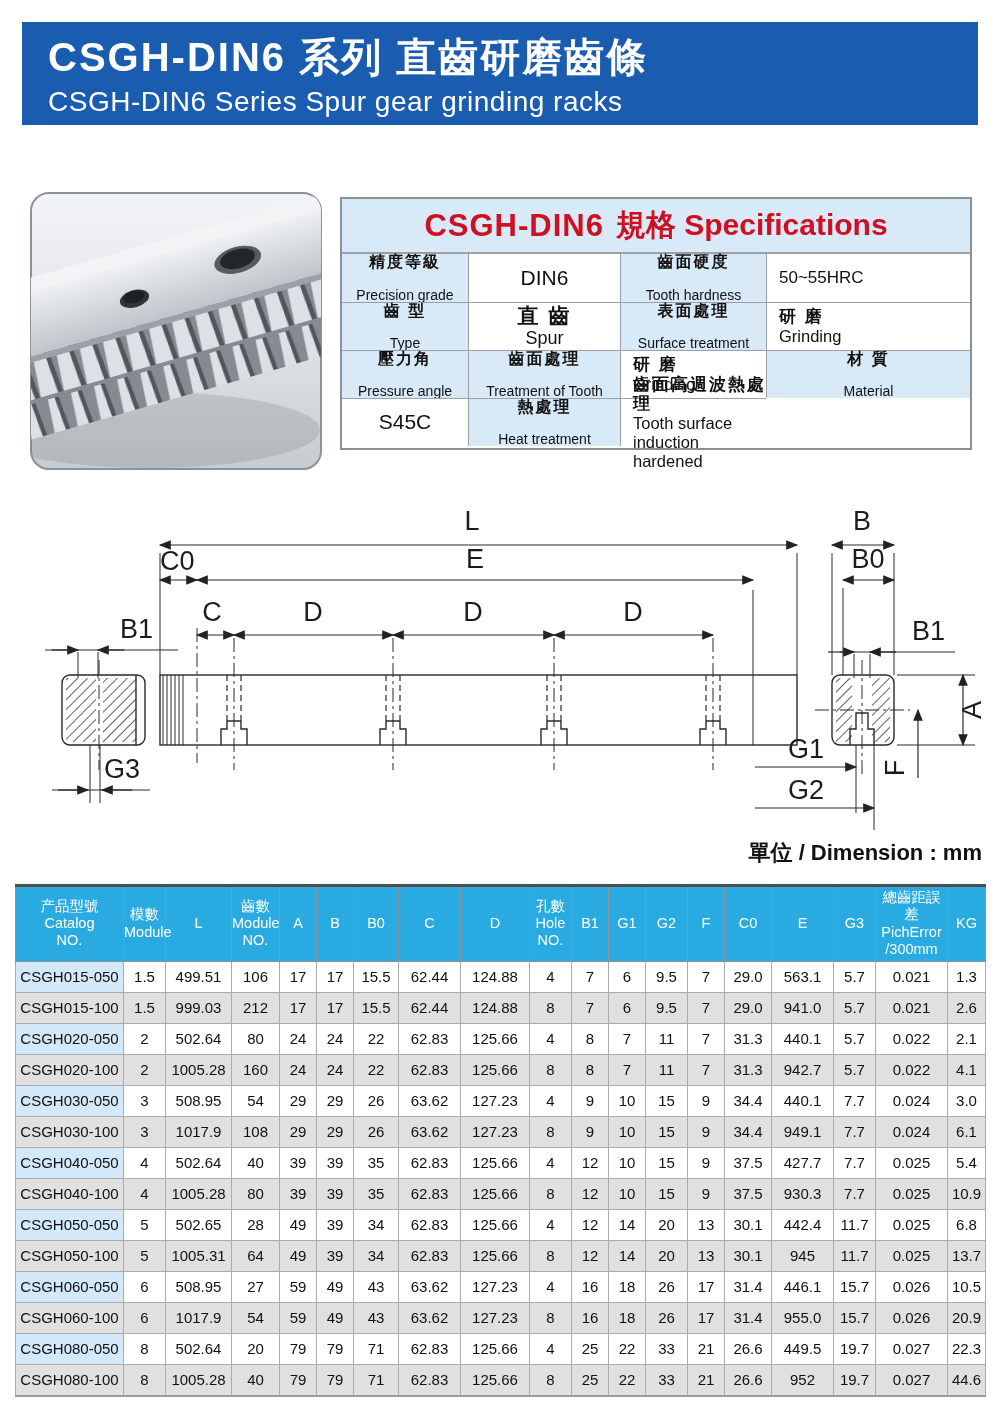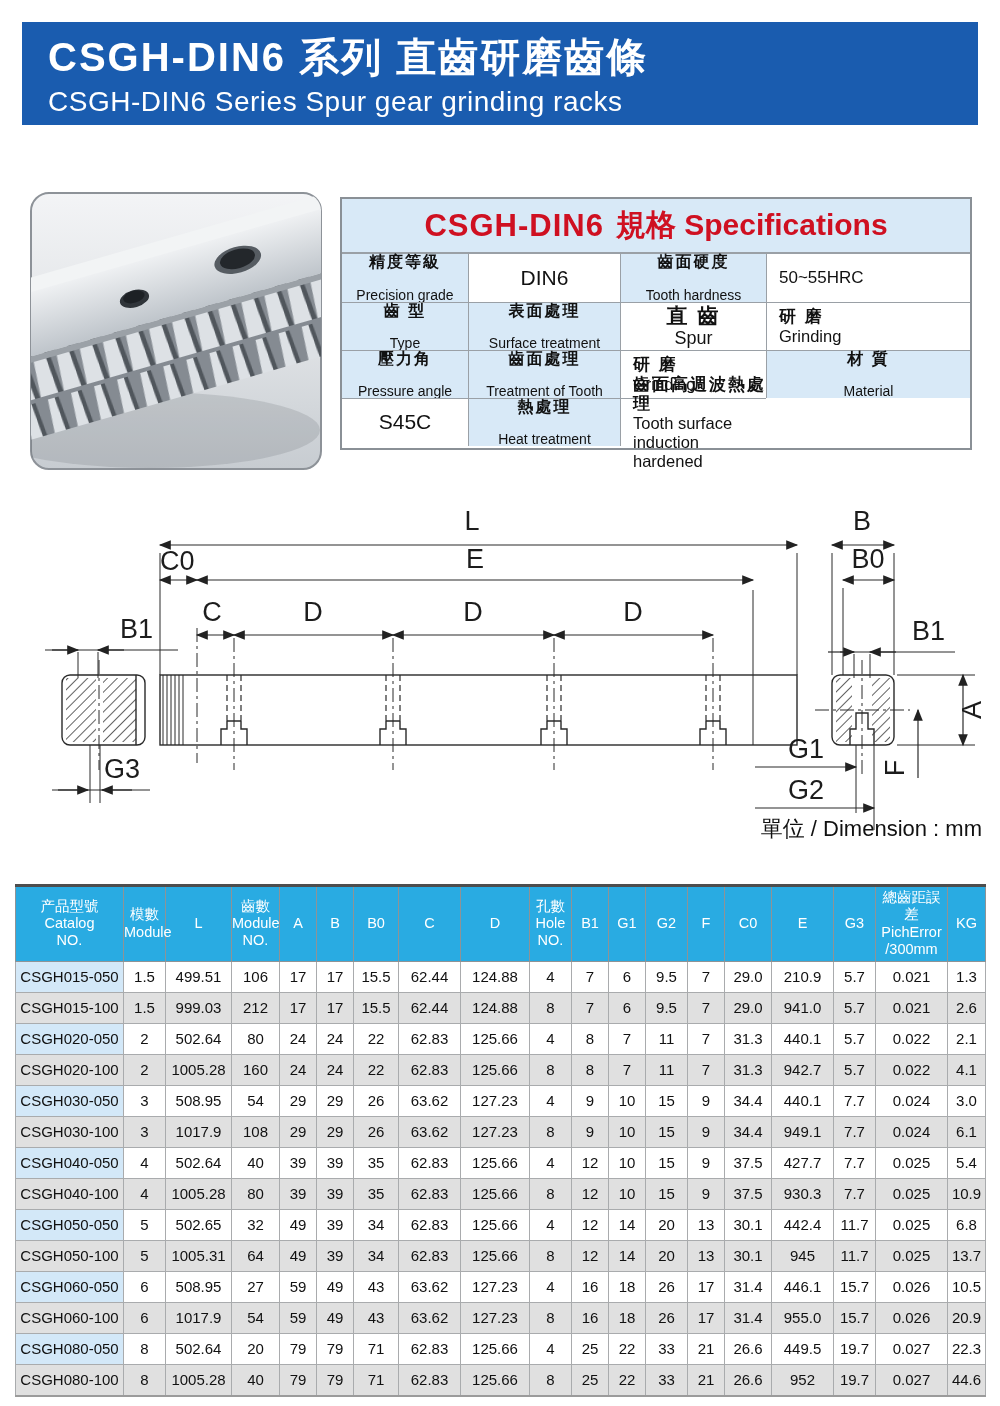--- a/index.html
+++ b/index.html
@@ -40,21 +40,21 @@
   
   .diagram{position:absolute;top:478px;left:0;width:1000px;height:355px;}
   .diagram text{font-family:"Liberation Sans",sans-serif;font-size:27px;fill:#1c1c1c;}
   .ln{stroke:#2a2a2a;stroke-width:1.4;fill:none;}
   .thin{stroke:#2a2a2a;stroke-width:1;fill:none;}
   .dash{stroke:#2a2a2a;stroke-width:1.2;fill:none;stroke-dasharray:6 4;}
   .cl{stroke:#2a2a2a;stroke-width:1;fill:none;stroke-dasharray:14 4 3 4;}
   .dim{stroke:#2a2a2a;stroke-width:1.2;fill:none;}
 
   
-  .unit-note{position:absolute;top:814px;right:18px;font-size:22px;font-weight:normal;color:#111;}
+  .unit-note{position:absolute;top:838px;right:18px;font-size:22px;font-weight:bold;color:#111;}
 
   
   .data-table{position:absolute;top:884px;left:15px;width:970px;border-collapse:collapse;
               table-layout:fixed;border-top:3px solid #4d4d4d;border-bottom:2px solid #9b9b9b;border-radius:25px;}
   .data-table th{background:#29abe2;color:#fff;font-size:14.5px;font-weight:normal;
                  white-space:pre-line;height:66px;border:1px solid #8f9396;line-height:1.2;
                  padding:2px 0;vertical-align:middle;}
   .data-table td{font-size:15px;text-align:center;height:30px;border:1px solid #a9abad;
                  color:#111;padding:0 2px;background:#fff;overflow:hidden;}
   .data-table tr:nth-child(even) td{background:#e0e0e0;}
@@ -127,27 +127,27 @@
         <div class="en">Tooth hardness</div>
       </div>
       <div class="sg-cell sg-v2">
         <div class="l1">50~55HRC</div>
       </div>
 
       <div class="sg-cell sg-label">
         <div class="zh">齒 型</div>
         <div class="en">Type</div>
       </div>
-      <div class="sg-cell sg-label">
-        <div class="zh">表面處理</div>
-        <div class="en">Surface treatment</div>
-      </div>
       <div class="sg-cell sg-v1">
         <div class="l1 bold">直 齒</div>
         <div class="l2">Spur</div>
+      </div>
+      <div class="sg-cell sg-label">
+        <div class="zh">表面處理</div>
+        <div class="en">Surface treatment</div>
       </div>
       <div class="sg-cell sg-v2">
         <div class="l1 bold">研 磨</div>
         <div class="l2">Grinding</div>
       </div>
 
       <div class="sg-cell sg-label">
         <div class="zh">壓力角</div>
         <div class="en">Pressure angle</div>
       </div>
@@ -371,21 +371,21 @@
           <td>17</td>
           <td>15.5</td>
           <td>62.44</td>
           <td>124.88</td>
           <td>4</td>
           <td>7</td>
           <td>6</td>
           <td>9.5</td>
           <td>7</td>
           <td>29.0</td>
-          <td>210.9</td>
+          <td>563.1</td>
           <td>5.7</td>
           <td>0.021</td>
           <td>1.3</td>
         </tr>
         <tr>
           <td>CSGH015-100</td>
           <td>1.5</td>
           <td>999.03</td>
           <td>212</td>
           <td>17</td>
@@ -527,21 +527,21 @@
           <td>37.5</td>
           <td>930.3</td>
           <td>7.7</td>
           <td>0.025</td>
           <td>10.9</td>
         </tr>
         <tr>
           <td>CSGH050-050</td>
           <td>5</td>
           <td>502.65</td>
-          <td>32</td>
+          <td>28</td>
           <td>49</td>
           <td>39</td>
           <td>34</td>
           <td>62.83</td>
           <td>125.66</td>
           <td>4</td>
           <td>12</td>
           <td>14</td>
           <td>20</td>
           <td>13</td>

